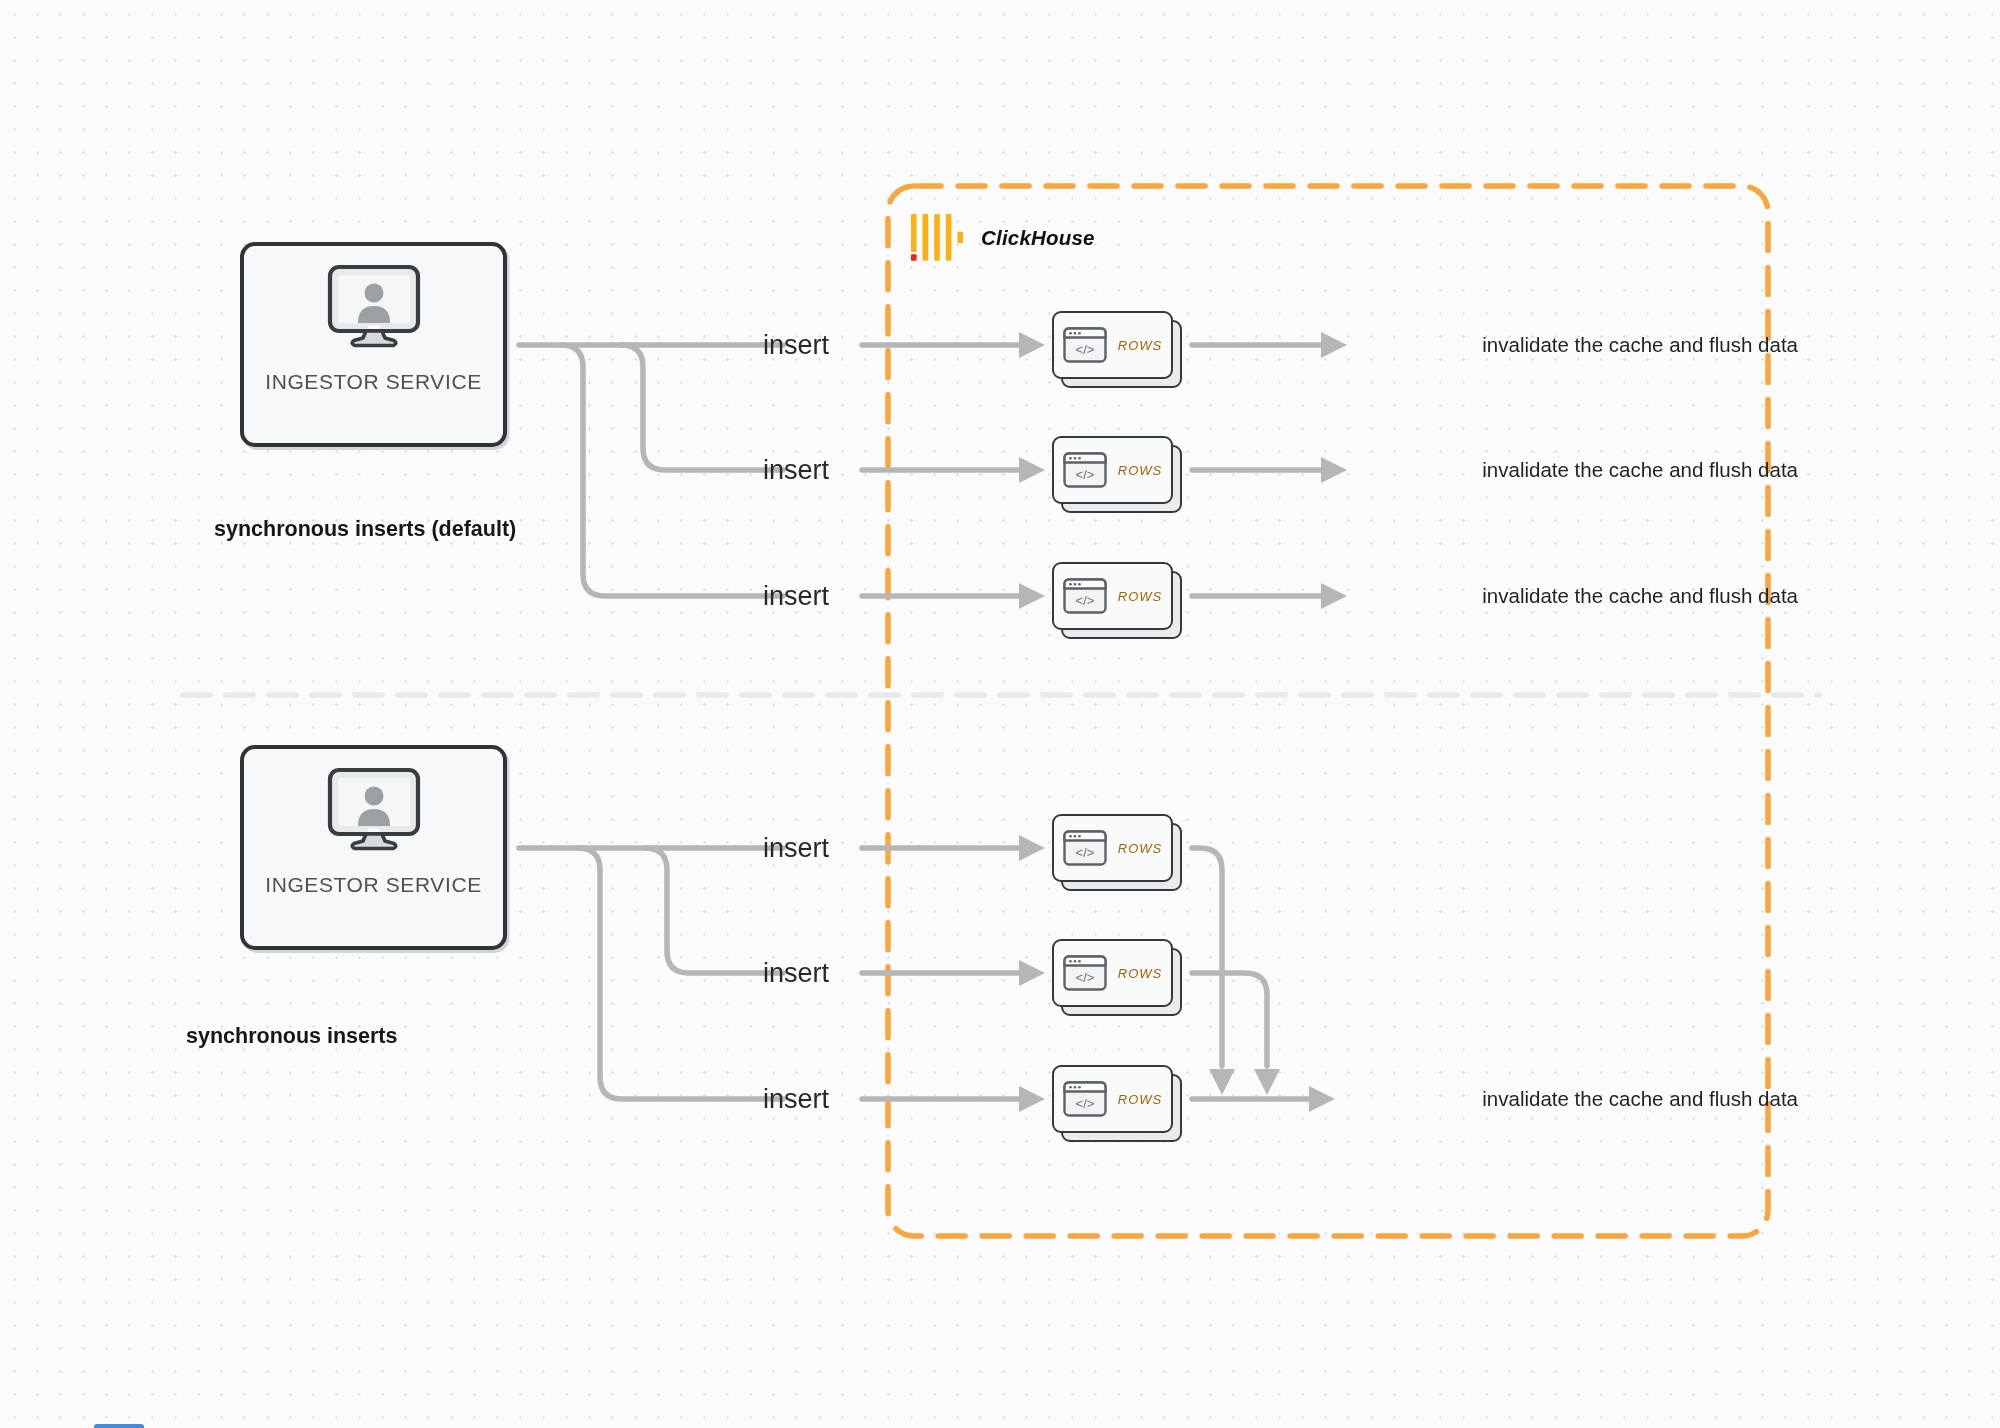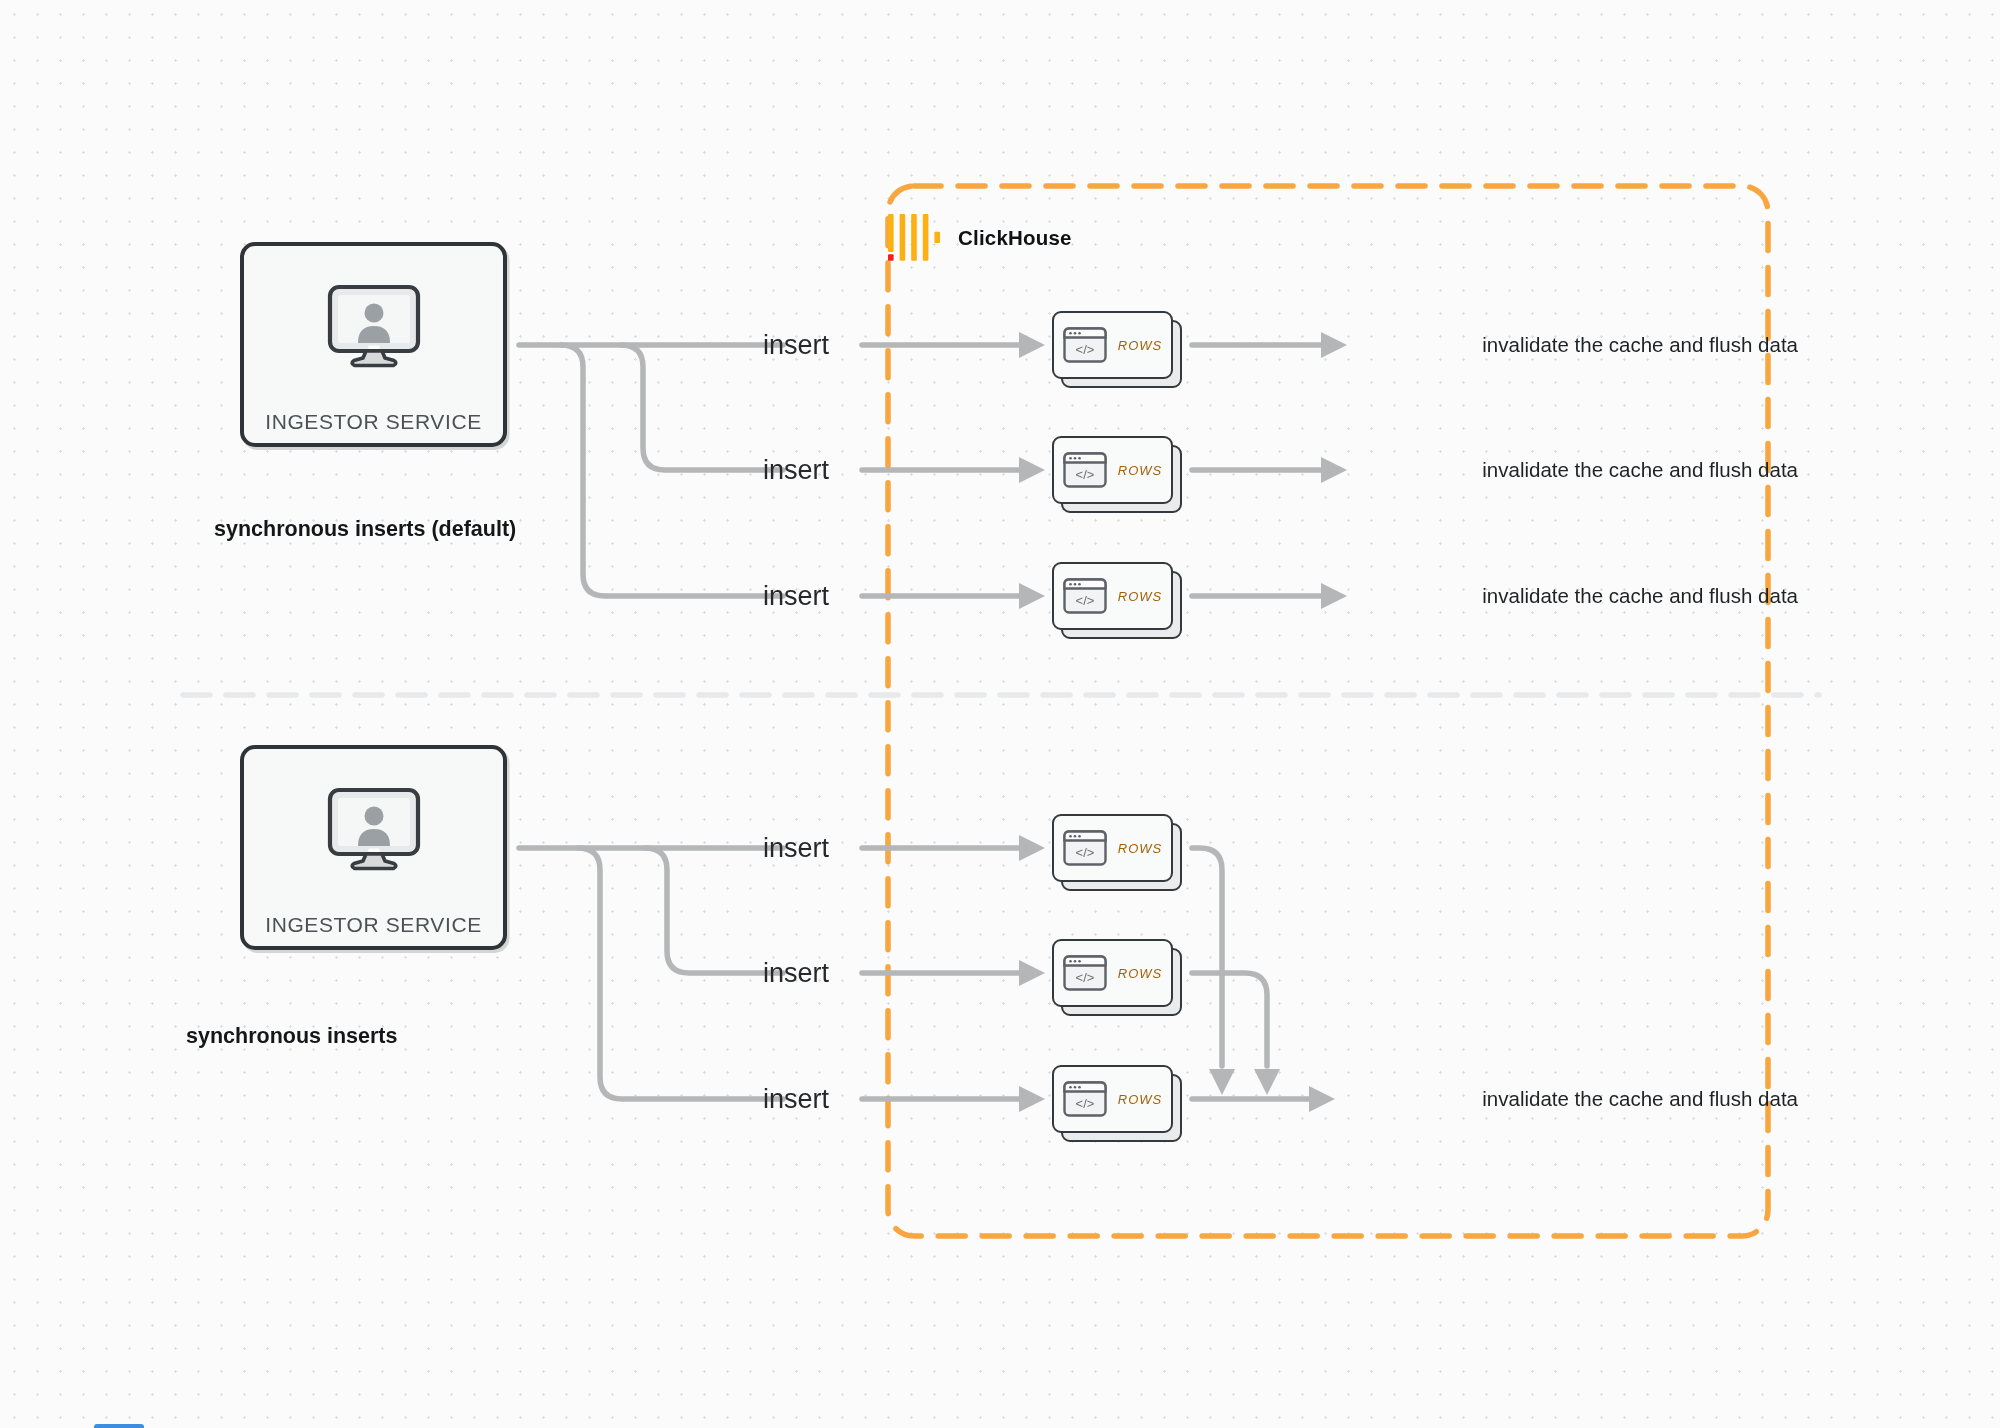--- a/index.html
+++ b/index.html
@@ -9,23 +9,22 @@
     background-color:#fbfbfb;
     background-image:radial-gradient(circle,#dcdee1 1.1px,rgba(220,222,225,0) 1.4px);
     background-size:23px 23px;background-position:3px 3px;
   }
   svg.overlay{position:absolute;left:0;top:0;z-index:1;}
   .abs{position:absolute;}
 
   
   .ingestor-box{
     width:267px;height:205px;background:#f7f8f8;border:4px solid #2f3438;border-radius:15px;
-    display:flex;flex-direction:column;align-items:center;padding-top:38px;z-index:3;
+    display:flex;flex-direction:column;align-items:center;padding-top:18px;z-index:3;
     box-shadow:2.5px 3px 0 rgba(40,44,48,.18);
-    gap:20px;
   }
   .ingestor-label{margin-top:16px;font-size:21px;letter-spacing:.6px;color:#4b5156;}
 
   
   .caption{font-size:21.5px;font-weight:700;color:#141619;text-align:left;z-index:3;}
 
   
   .insert-label{width:120px;height:30px;line-height:30px;text-align:left;font-size:27px;color:#26282b;z-index:3;}
 
   
@@ -97,21 +96,21 @@
       <polygon points="1347,596 1321,583 1321,609"></polygon>
       <polygon points="1045,848 1019,835 1019,861"></polygon>
       <polygon points="1045,973 1019,960 1019,986"></polygon>
       <polygon points="1045,1099 1019,1086 1019,1112"></polygon>
       <polygon points="1222,1095 1209,1069 1235,1069"></polygon>
       <polygon points="1267,1095 1254,1069 1280,1069"></polygon>
       <polygon points="1335,1099 1309,1086 1309,1112"></polygon>
     </g>
   </svg>
 
-  <div class="abs ch-header" style="left:888px;top:214px;">
+  <div class="abs ch-header" style="left:911px;top:214px;font-style:italic;">
     <svg width="52" height="47" viewBox="0 0 52 47">
       <rect x="0" y="0" width="5.6" height="38" rx="1" fill="#FBB014"></rect>
       <rect x="0" y="40.2" width="5.6" height="6.6" rx="1" fill="#FA1B1B"></rect>
       <rect x="11.6" y="0" width="5.6" height="46.8" rx="1" fill="#FBB014"></rect>
       <rect x="23.2" y="0" width="5.6" height="46.8" rx="1" fill="#FBB014"></rect>
       <rect x="34.8" y="0" width="5.6" height="46.8" rx="1" fill="#FBB014"></rect>
       <rect x="46.4" y="17.8" width="5.6" height="11.2" rx="1" fill="#FBB014"></rect>
     </svg>
     <span class="ch-name">ClickHouse</span>
   </div>

